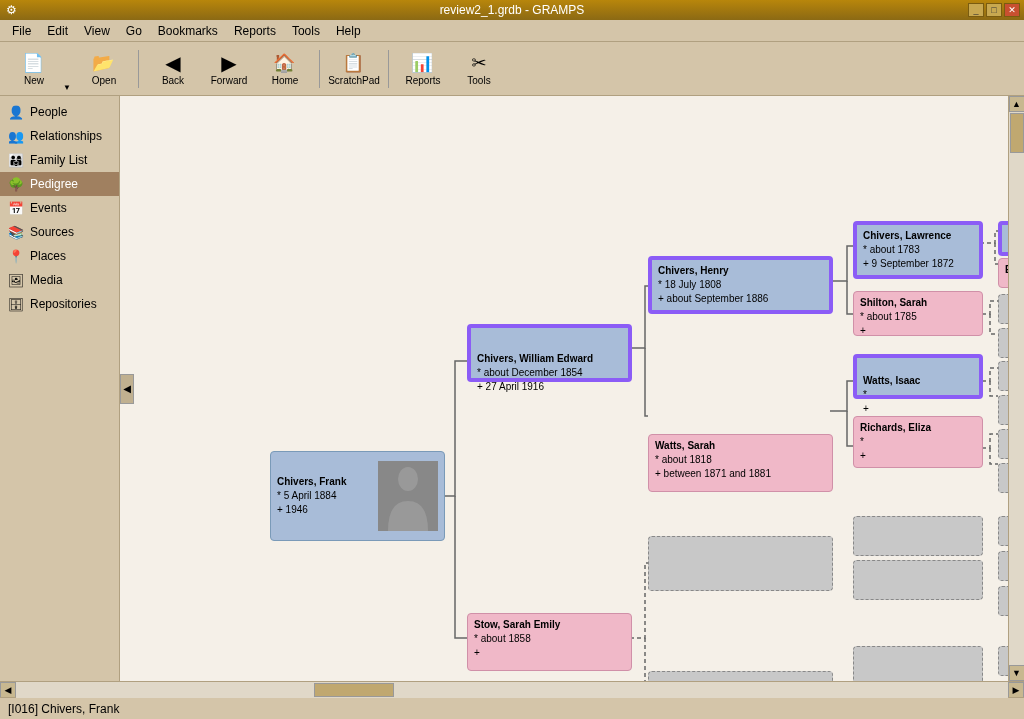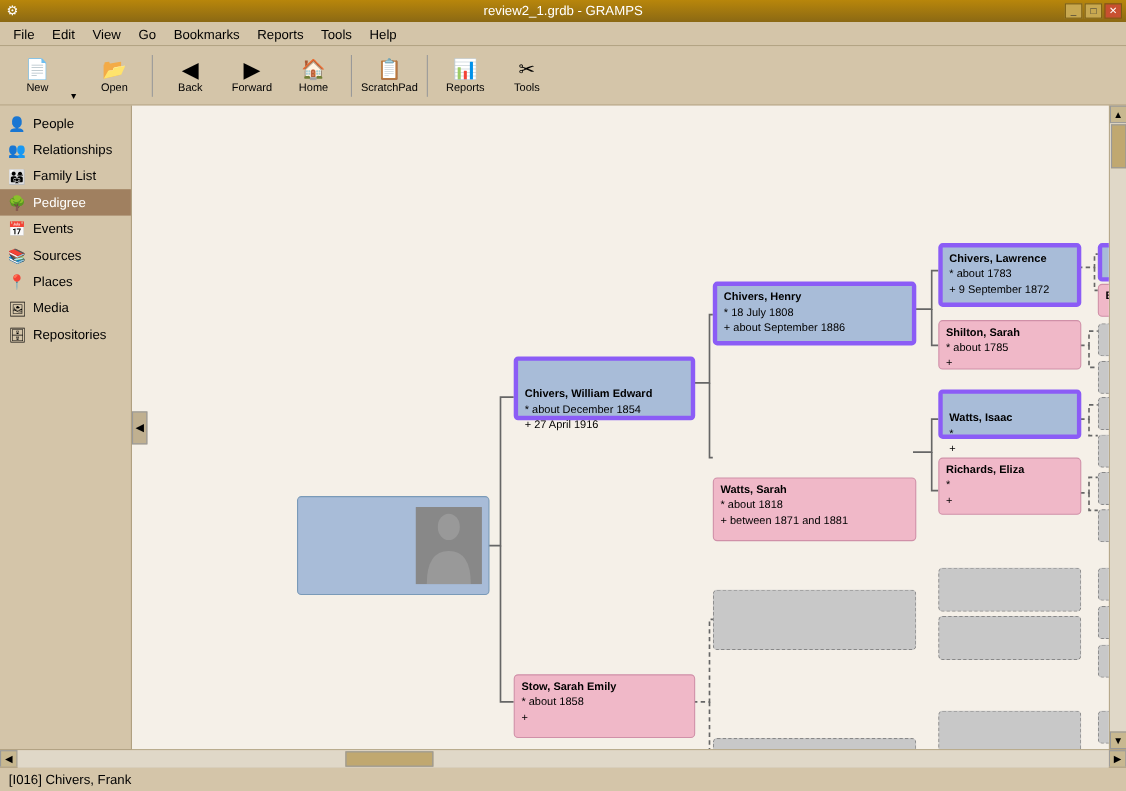--- a/index.html
+++ b/index.html
@@ -351,20 +351,25 @@
 
         <polyline class="connector-dashed" points="855,218 870,218 870,205 878,205"></polyline>
         <polyline class="connector-dashed" points="870,218 870,238 878,238"></polyline>
         <polyline class="connector-dashed" points="855,285 870,285 870,272 878,272"></polyline>
         <polyline class="connector-dashed" points="870,285 870,300 878,300"></polyline>
         <polyline class="connector-dashed" points="855,352 870,352 870,338 878,338"></polyline>
         <polyline class="connector-dashed" points="870,352 870,368 878,368"></polyline>
       </svg>
 
       <div class="pnode pnode-photo" style="left:150px; top:355px; width:175px; height:90px;">
+        <div class="text-area">
+          <div style="font-weight:bold;">Chivers, Frank</div>
+          <div>* 5 April 1884</div>
+          <div>+ 1946</div>
+        </div>
         <div class="photo-area">
 
           <svg width="60" height="70" viewBox="0 0 60 70">
             <rect width="60" height="70" fill="#888"></rect>
 
             <ellipse cx="30" cy="18" rx="10" ry="12" fill="#999"></ellipse>
             <path d="M10,70 Q10,40 30,40 Q50,40 50,70Z" fill="#999"></path>
           </svg>
         </div>
       </div>

